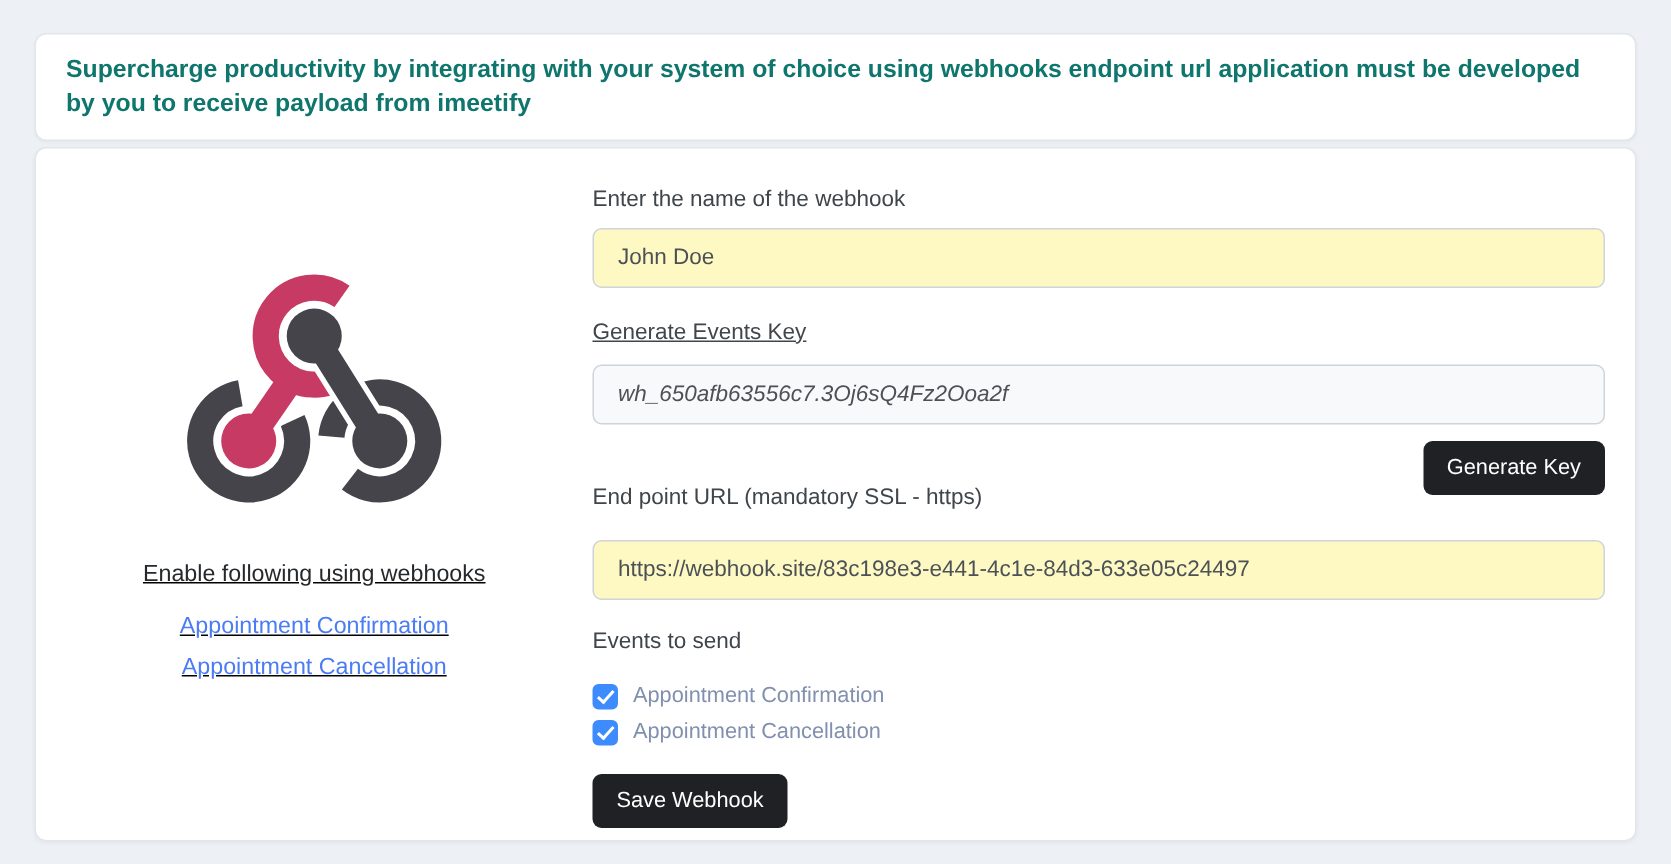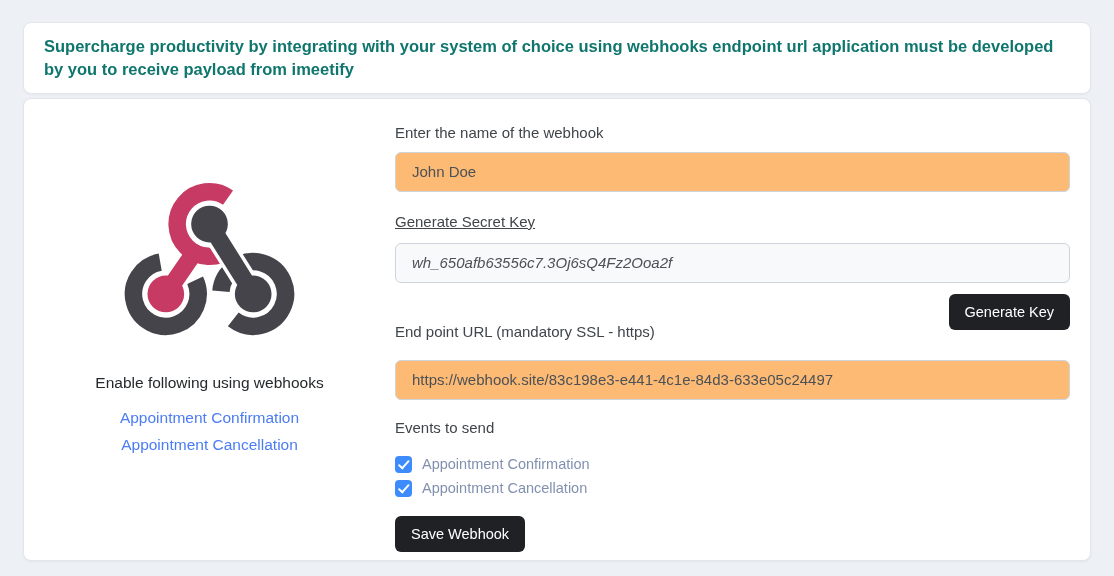--- a/index.html
+++ b/index.html
@@ -36,20 +36,21 @@
     display: flex;
     box-shadow: 0 1px 3px rgba(30,40,60,0.05);
   }
   
   .left-col {
     flex: 0 0 371px;
     display: flex;
     flex-direction: column;
     align-items: center;
     padding-top: 77px;
+    text-decoration: underline;
   }
   .logo-box { width: 175px; height: 166px; }
   .caption { margin-top: 32px; font-size: 15.5px; color: #26292c; }
   .side-links {
     margin-top: 17px;
     display: flex;
     flex-direction: column;
     align-items: center;
     gap: 9px;
   }
@@ -68,21 +69,21 @@
     margin: 0 0 11px 0;
   }
   .text-input {
     width: 100%;
     height: 40px;
     border: 1px solid #ced4da;
     border-radius: 6px;
     padding: 0 16px;
     font-size: 15px;
     color: #4c5156;
-    background: #fdba74;
+    background: #fef9c3;
     font-family: "Liberation Sans", "DejaVu Sans", sans-serif;
     outline: none;
   }
   .secret-link {
     display: inline-block;
     margin-top: 21px;
     font-size: 15px;
     color: #41464b;
     text-decoration: underline;
     cursor: pointer;
@@ -166,21 +167,21 @@
     <div class="side-links">
       <a class="side-link">Appointment Confirmation</a>
       <a class="side-link">Appointment Cancellation</a>
     </div>
   </div>
 
   <div class="form-col">
     <label class="form-label">Enter the name of the webhook</label>
     <input class="text-input" type="text" value="John Doe" style="">
 
-    <a class="secret-link">Generate Secret Key</a>
+    <a class="secret-link">Generate Events Key</a>
     <input class="text-input secret-input" type="text" value="wh_650afb63556c7.3Oj6sQ4Fz2Ooa2f" style="">
 
     <div class="key-row">
       <label class="form-label">End point URL (mandatory SSL - https)</label>
       <button class="btn generate-btn">Generate Key</button>
     </div>
     <input class="text-input url-input" type="text" value="https://webhook.site/83c198e3-e441-4c1e-84d3-633e05c24497" style="">
 
     <label class="form-label events-label">Events to send</label>
 

